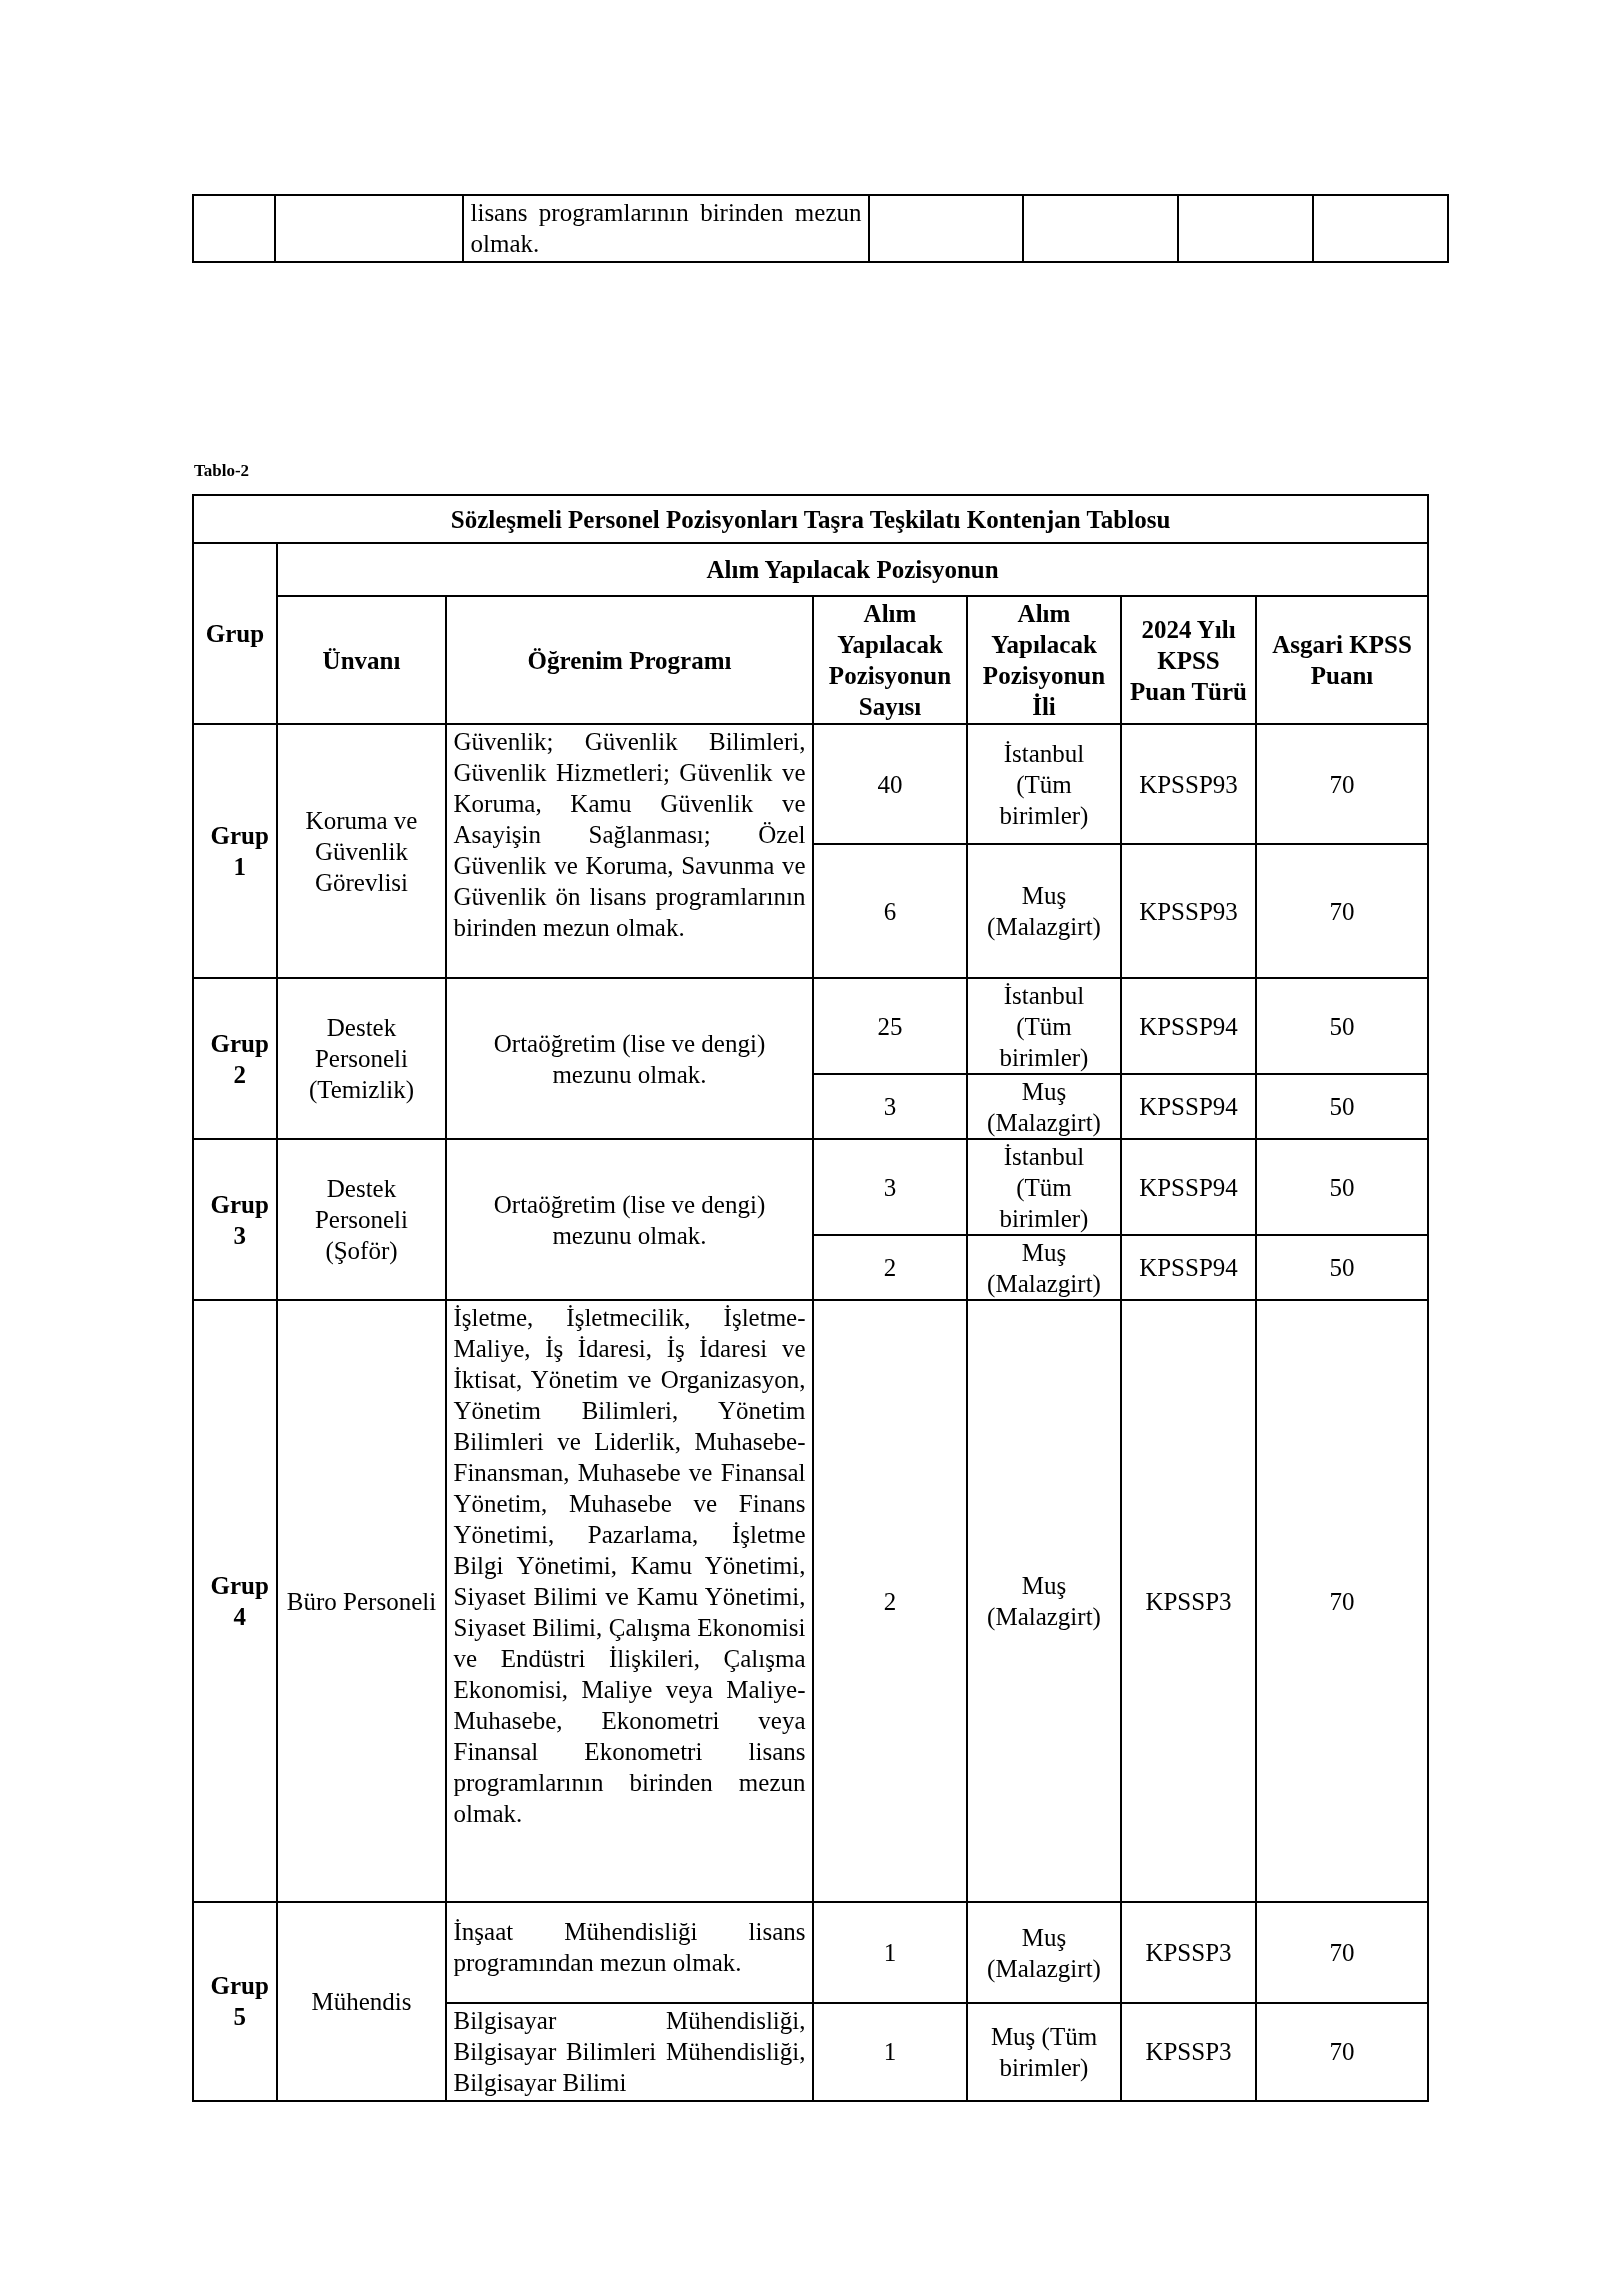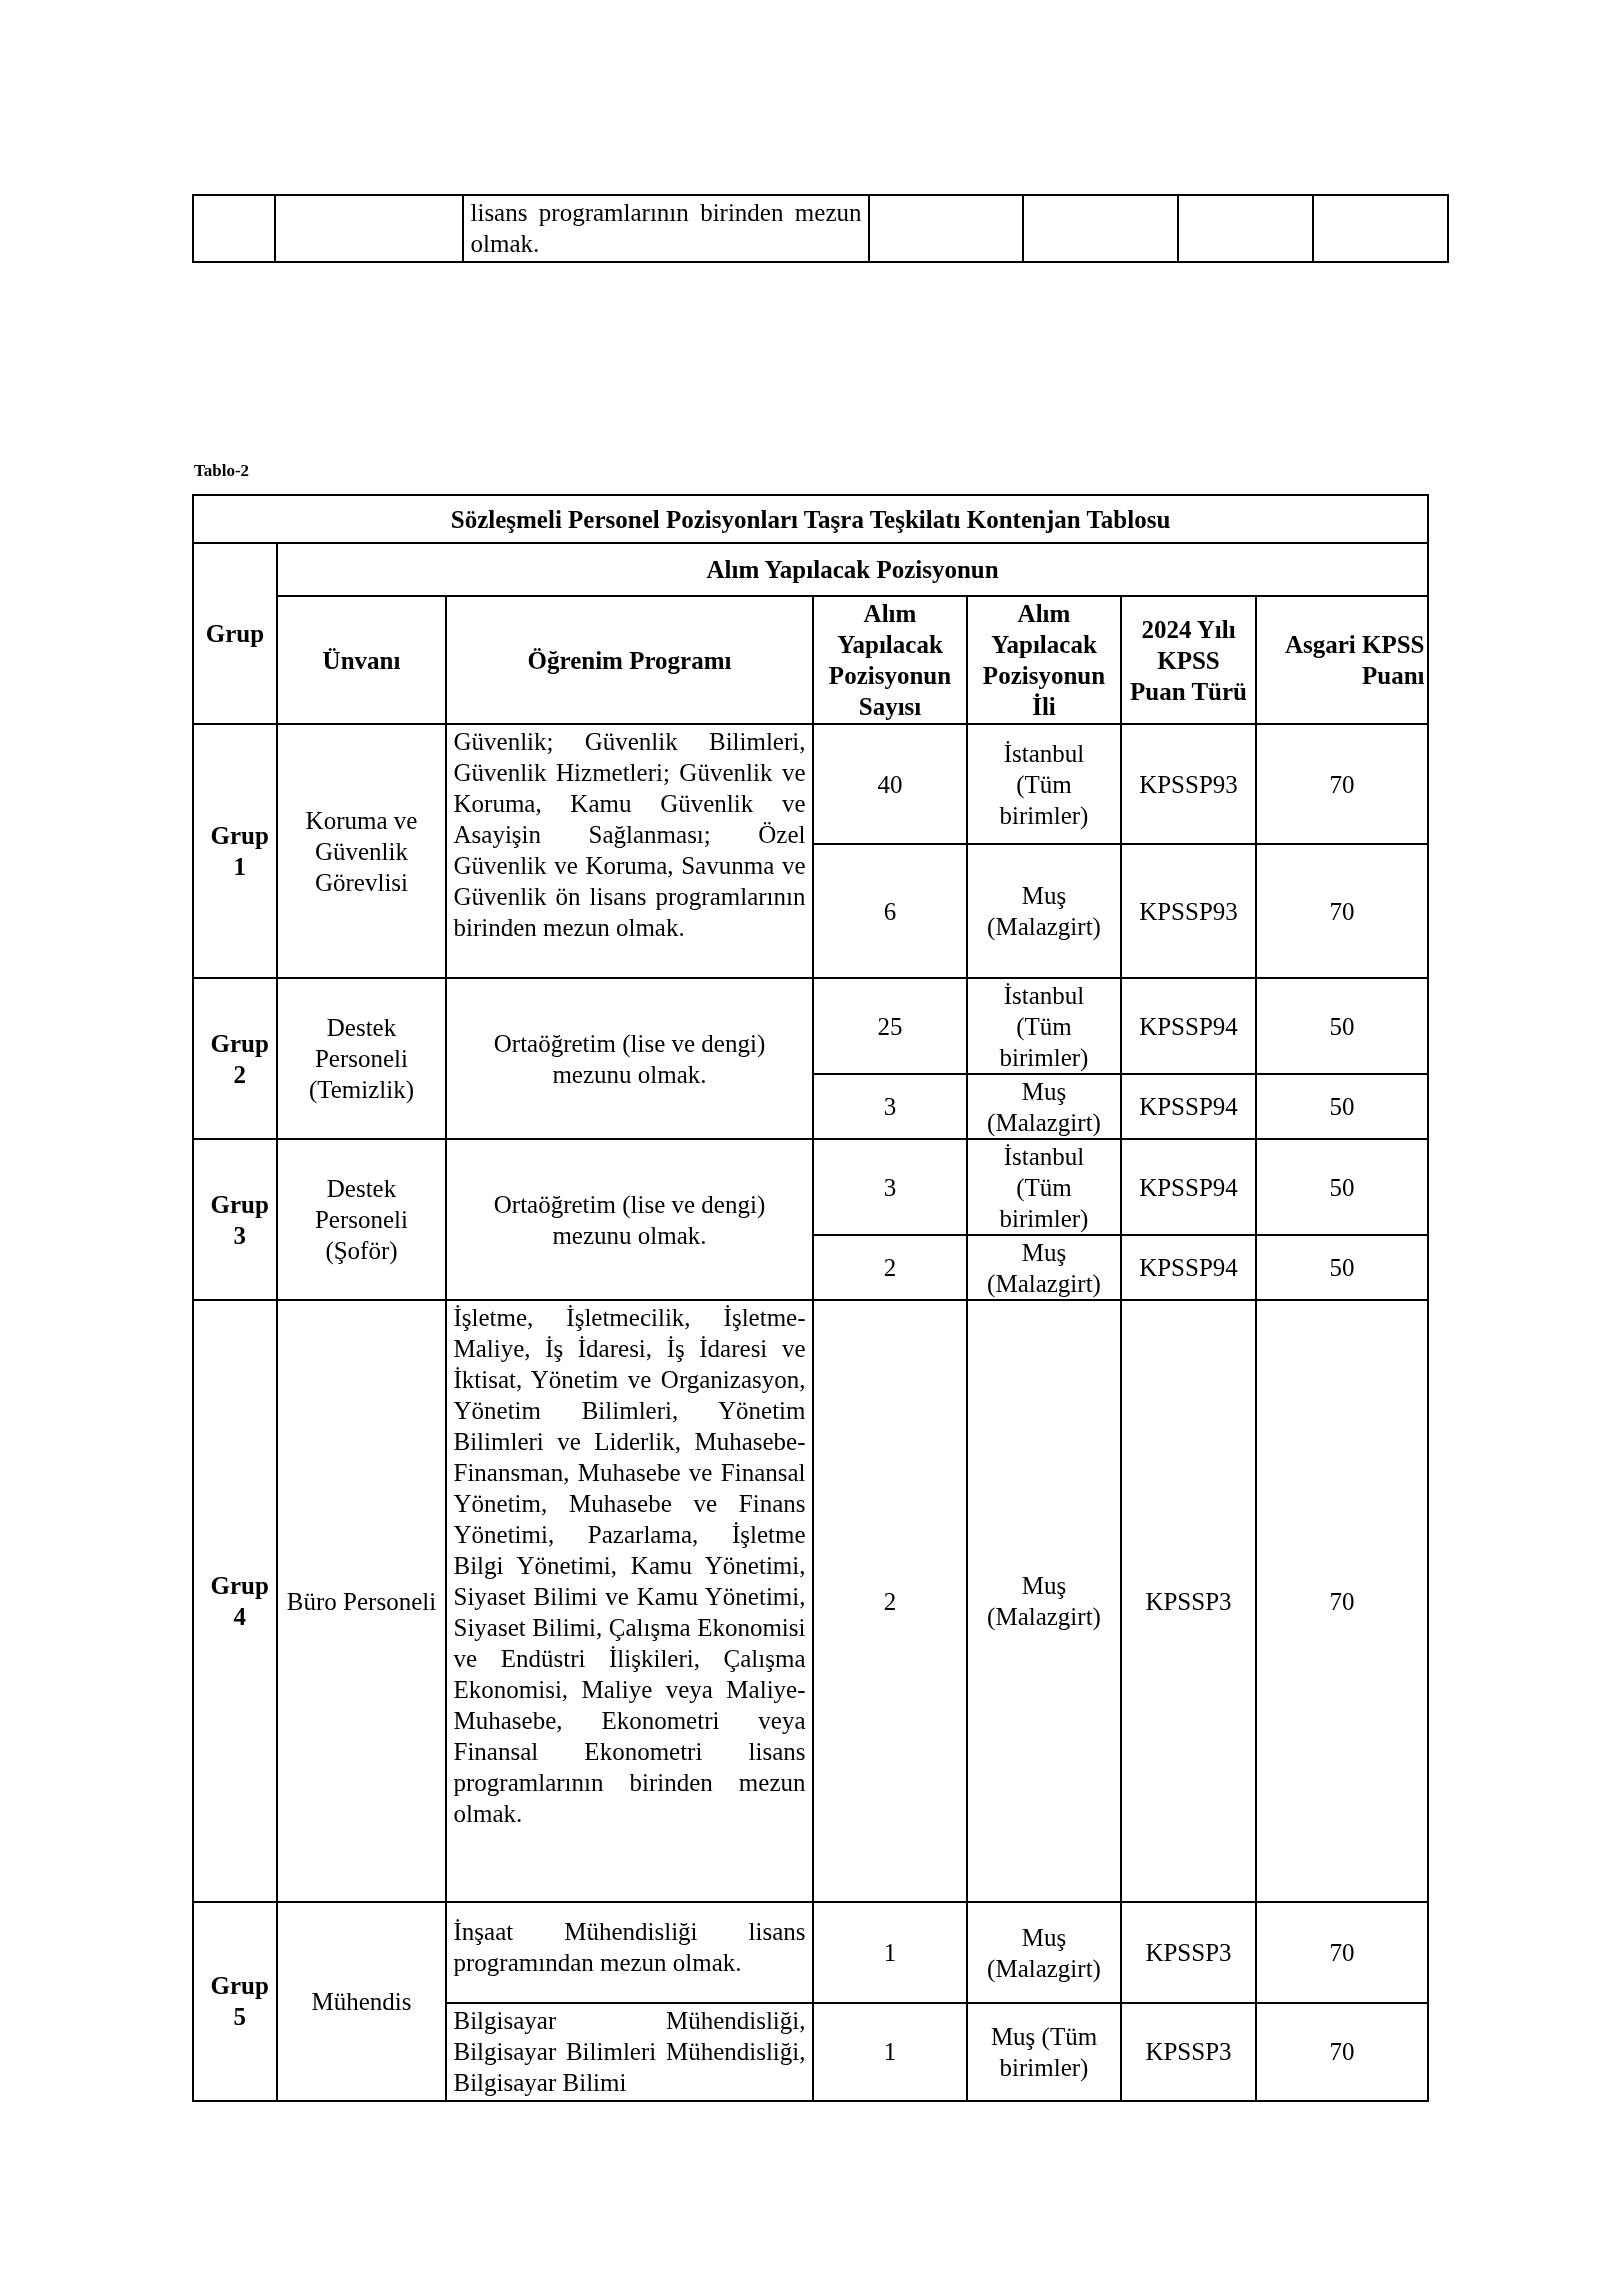--- a/index.html
+++ b/index.html
@@ -80,21 +80,21 @@
     <tr class="sub">
       <th rowspan="2">Grup</th>
       <th colspan="6">Alım Yapılacak Pozisyonun</th>
     </tr>
     <tr class="colhead">
       <th>Ünvanı</th>
       <th>Öğrenim Programı</th>
       <th style="padding:0 2.6px;">Alım Yapılacak Pozisyonun Sayısı</th>
       <th style="padding:0 11px;">Alım Yapılacak Pozisyonun İli</th>
       <th style="padding:0 5px;">2024 Yılı KPSS Puan Türü</th>
-      <th style="padding:0 2.6px;text-align:right;">Asgari KPSS Puanı</th>
+      <th style="padding:0 2.6px;">Asgari KPSS Puanı</th>
     </tr>
   </thead>
   <tbody>
 
     <tr style="height:120px;">
       <td rowspan="2" class="bold">Grup 1</td>
       <td rowspan="2">Koruma ve Güvenlik Görevlisi</td>
       <td rowspan="2" class="just">Güvenlik; Güvenlik Bilimleri, Güvenlik Hizmetleri; Güvenlik ve Koruma, Kamu Güvenlik ve Asayişin Sağlanması; Özel Güvenlik ve Koruma, Savunma ve Güvenlik ön lisans programlarının birinden mezun olmak.</td>
       <td>40</td>
       <td>İstanbul (Tüm birimler)</td>

